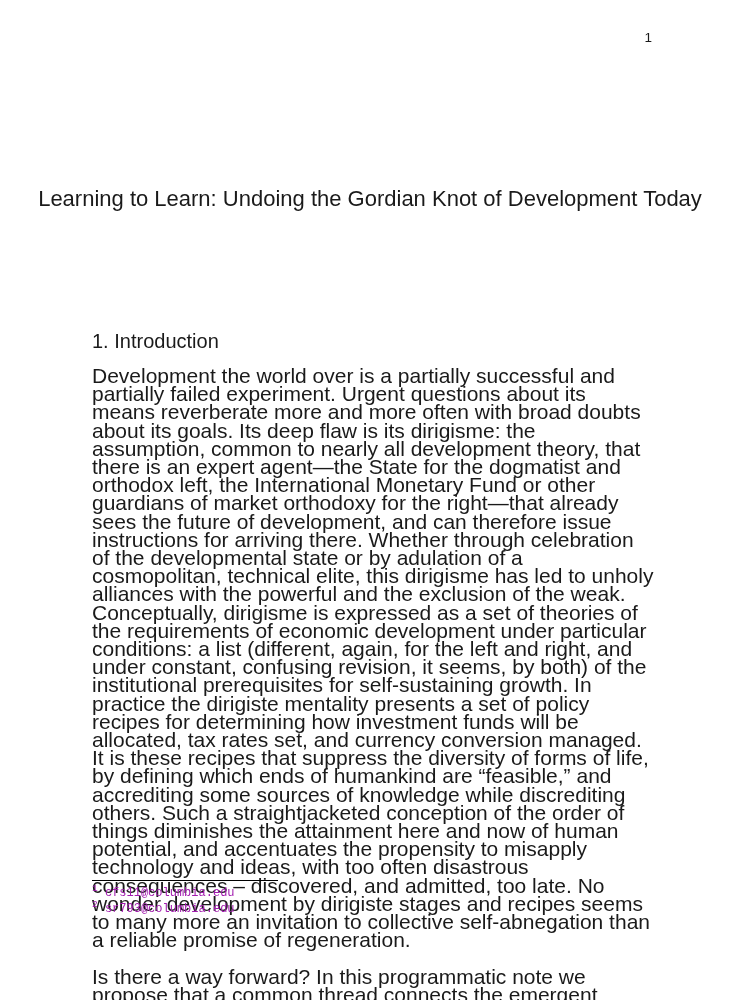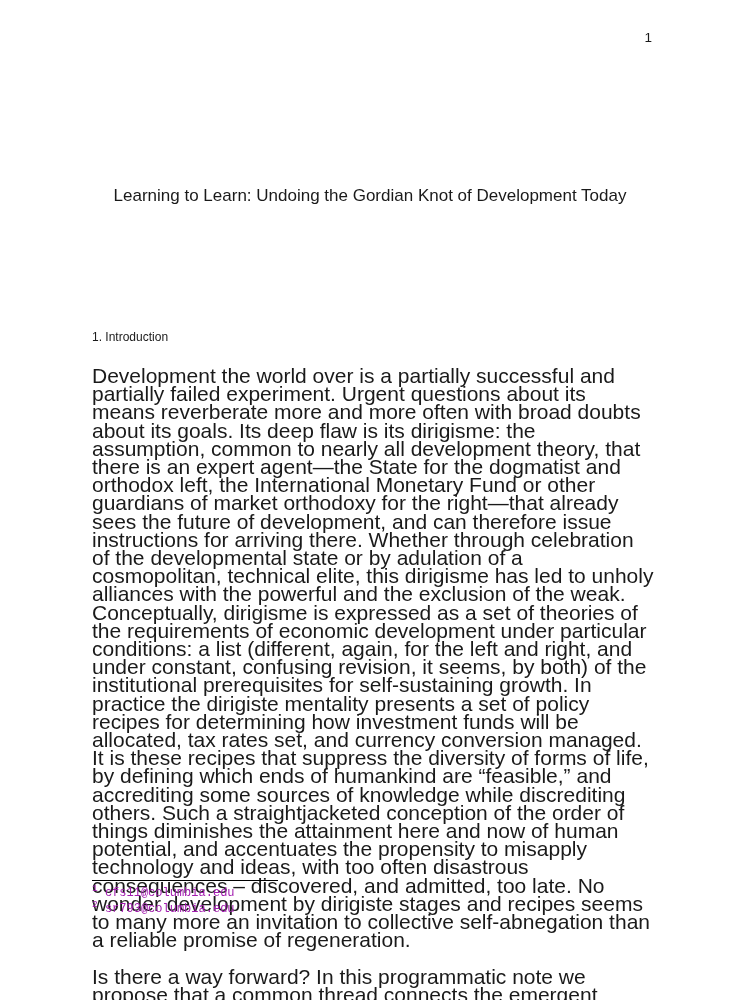--- a/index.html
+++ b/index.html
@@ -21,21 +21,21 @@
     font-size: 13.5px;
     color: #1a1a1a;
   }
 
   .title {
     position: absolute;
     top: 186px;
     left: 0;
     right: 0;
     text-align: center;
-    font-size: 17px;
+    font-size: 22px;
     font-weight: 400;
     color: #1a1a1a;
     font-family: "Liberation Sans", sans-serif;
   }
 
   .authors {
     position: absolute;
     top: 234px;
     left: 0;
     right: 0;
@@ -47,21 +47,21 @@
   .authors sup, .footnote sup {
     font-size: 9.5px;
     vertical-align: super;
     line-height: 0;
   }
 
   .section-heading {
     position: absolute;
     top: 330px;
     left: 92px;
-    font-size: 12px;
+    font-size: 20px;
     font-weight: 400;
     color: #1a1a1a;
   }
 
   .body-text {
     position: absolute;
     top: 367px;
     left: 92px;
     width: 562px;
     font-size: 21px;

